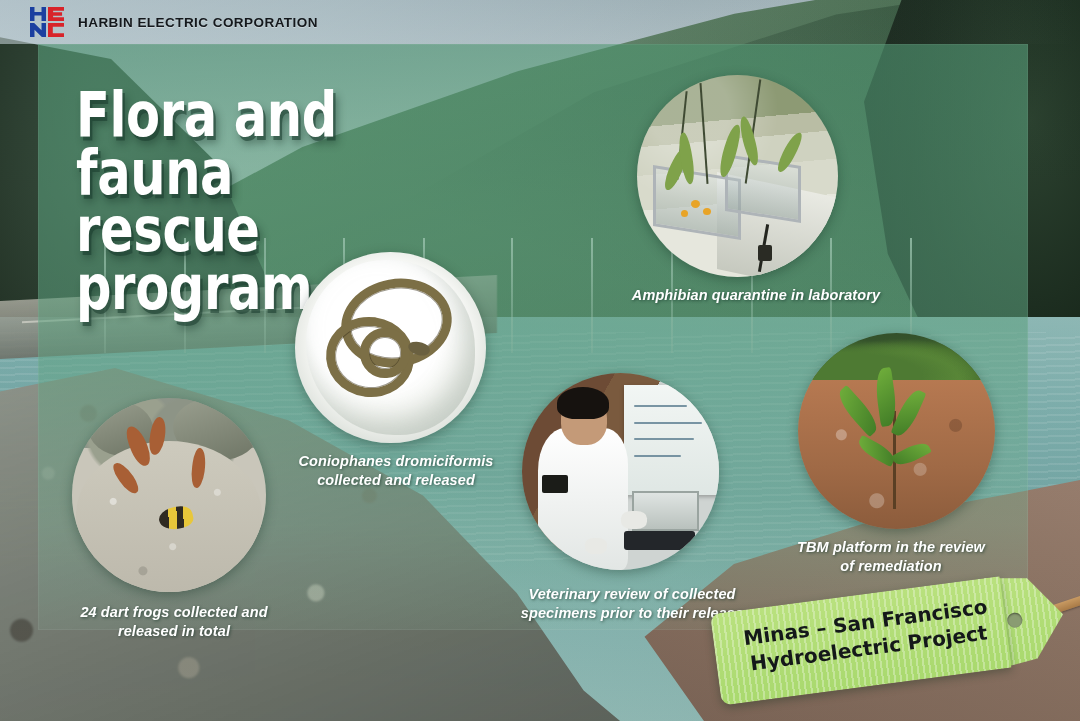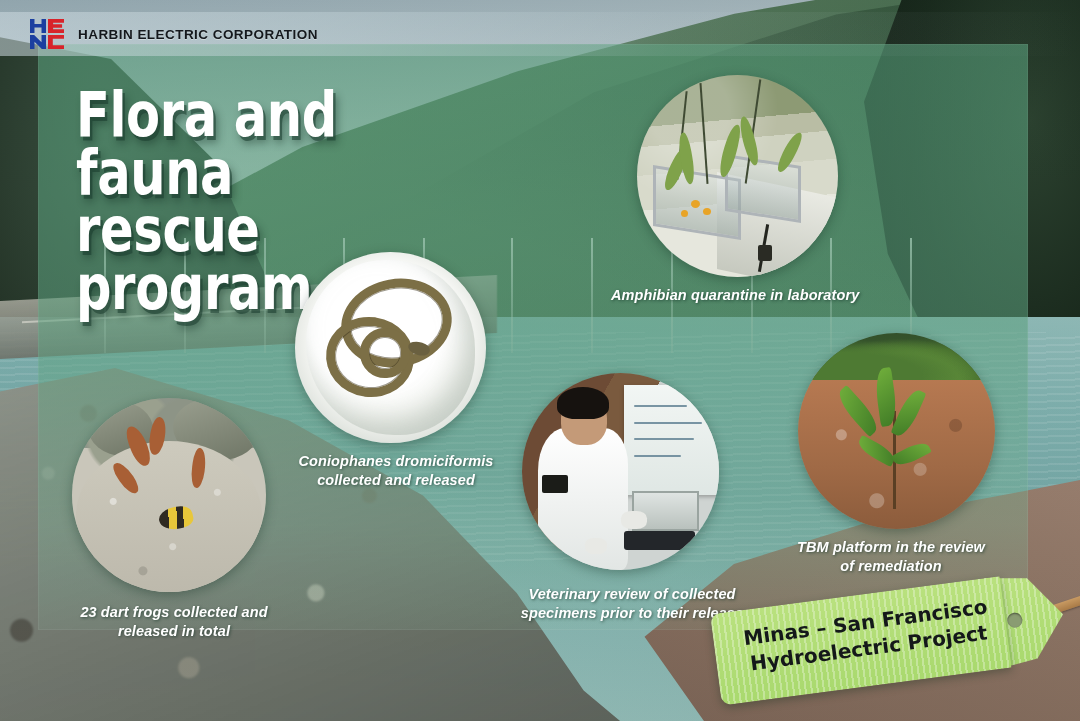--- a/index.html
+++ b/index.html
@@ -119,21 +119,20 @@
     background:linear-gradient(180deg, rgba(86,155,120,.62) 0%, rgba(92,160,126,.55) 48%, rgba(120,180,150,.34) 82%, rgba(140,190,165,.12) 100%);
     box-shadow:0 0 0 1px rgba(255,255,255,.06) inset;
   }
 
   
   .header {
     position:absolute; left:0; top:0; width:100%; height:44px;
     display:flex; align-items:center; gap:14px;
     padding-left:30px;
     background:linear-gradient(90deg, rgba(205,218,224,.55) 0%, rgba(198,214,219,.42) 30%, rgba(190,208,212,.10) 62%, rgba(190,208,212,0) 100%);
-    margin-top:12px;
   }
   .logo {
     width:34px; height:30px;
     display:grid; grid-template-columns:1fr 1fr; grid-template-rows:1fr 1fr;
     gap:2px;
     flex:0 0 auto;
   }
   .logo span { display:block; position:relative; }
   .lg-h { background:#1b3fa0; clip-path:polygon(0 0,28% 0,28% 36%,72% 36%,72% 0,100% 0,100% 100%,72% 100%,72% 60%,28% 60%,28% 100%,0 100%); }
   .lg-e { background:#d8232a; clip-path:polygon(0 0,100% 0,100% 26%,32% 26%,32% 38%,88% 38%,88% 62%,32% 62%,32% 74%,100% 74%,100% 100%,0 100%); }
@@ -318,21 +317,21 @@
     position:absolute;
     color:#ffffff;
     font-style:italic;
     font-weight:bold;
     font-size:14.5px;
     line-height:1.34;
     letter-spacing:.1px;
     text-shadow:1px 1px 3px rgba(20,50,38,.65);
     white-space:pre-line;
   }
-  #cap-lab   { left:611px; top:286px; width:290px; text-align:left; }
+  #cap-lab   { left:611px; top:286px; width:290px; text-align:center; }
   #cap-snake { left:288px; top:452px; width:216px; text-align:center;font-style:italic; }
   #cap-frog  { left:63px;  top:603px; width:222px; text-align:center; }
   #cap-vet   { left:503px; top:585px; width:258px; text-align:center; }
   #cap-tbm   { left:772px; top:538px; width:238px; text-align:center; }
 
   
   .tag-wrap {
     position:absolute; left:716px; top:608px; width:348px; height:104px;
     transform:rotate(-7.5deg);
     transform-origin:left center;
@@ -464,21 +463,21 @@
       <div class="frog-rock" style="left:8%;  top:2%;  width:34%; height:28%;"></div>
       <div class="frog-rock" style="left:52%; top:0%;  width:44%; height:32%;"></div>
       <div class="frog-sand"></div>
       <div class="frog-wood" style="left:30%; top:14%; width:17px; height:42px; transform:rotate(-20deg);"></div>
       <div class="frog-wood" style="left:40%; top:10%; width:15px; height:38px; transform:rotate(12deg);"></div>
       <div class="frog-wood" style="left:24%; top:32%; width:14px; height:36px; transform:rotate(-34deg);"></div>
       <div class="frog-wood" style="left:62%; top:26%; width:13px; height:40px; transform:rotate(8deg);"></div>
       <div class="frog-body"></div>
     </div>
   </div>
-  <div class="cap" id="cap-frog">23 dart frogs collected and
+  <div class="cap" id="cap-frog">24 dart frogs collected and
 released in total</div>
 
   <div class="circ" id="circ-vet">
     <div class="ph ph-vet">
       <div class="vet-board">
         <i style="top:18%; width:56%;"></i>
         <i style="top:34%; width:72%;"></i>
         <i style="top:48%; width:64%;"></i>
         <i style="top:64%; width:50%;"></i>
       </div>

